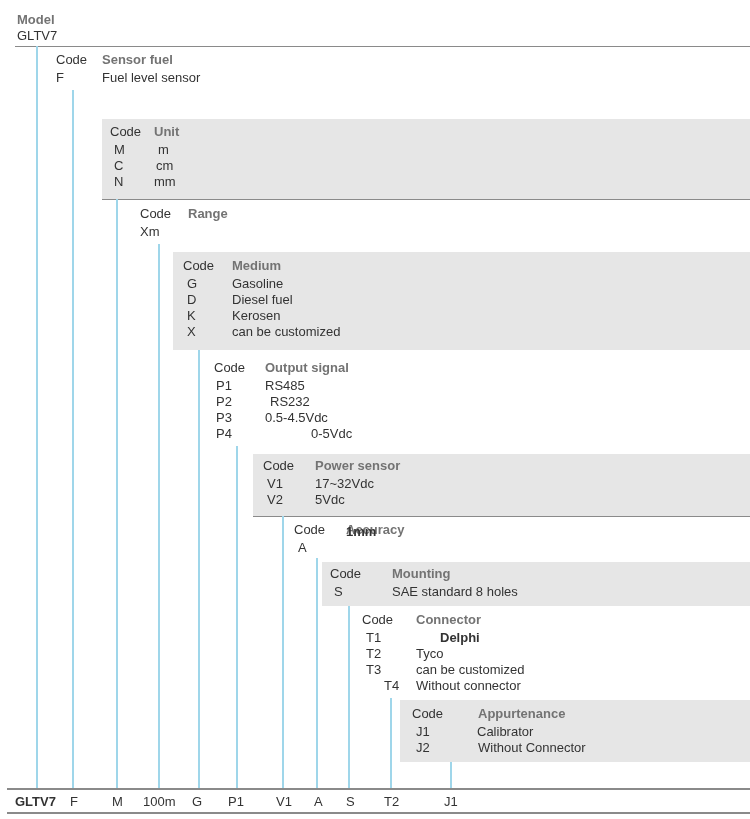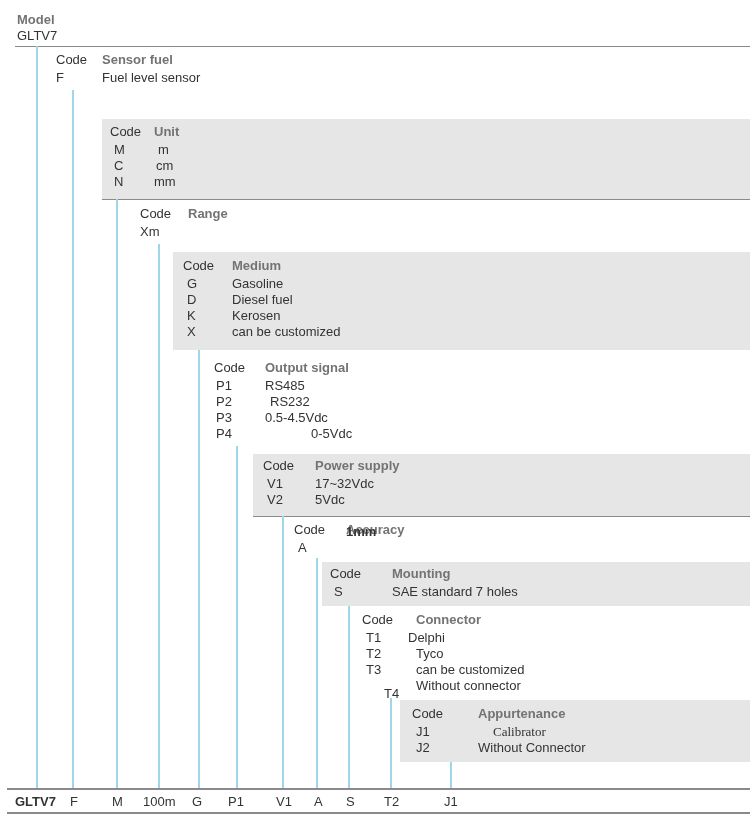--- a/index.html
+++ b/index.html
@@ -92,51 +92,51 @@
   <div class="lbl" style="left:216px; top:378px;">P1</div>
   <div class="lbl" style="left:265px; top:378px;">RS485</div>
   <div class="lbl" style="left:216px; top:394px;">P2</div>
   <div class="lbl" style="left:270px; top:394px;">RS232</div>
   <div class="lbl" style="left:216px; top:410px;">P3</div>
   <div class="lbl" style="left:265px; top:410px;">0.5-4.5Vdc</div>
   <div class="lbl" style="left:216px; top:426px;">P4</div>
   <div class="lbl" style="left:265px; top:426px;margin-left:46px;">0-5Vdc</div>
 
   <div class="lbl" style="left:263px; top:458px;">Code</div>
-  <div class="lbl hdr" style="left:315px; top:458px;">Power supply</div>
+  <div class="lbl hdr" style="left:315px; top:458px;">Power sensor</div>
   <div class="lbl" style="left:267px; top:476px;">V1</div>
   <div class="lbl" style="left:315px; top:476px;">17~32Vdc</div>
   <div class="lbl" style="left:267px; top:492px;">V2</div>
   <div class="lbl" style="left:315px; top:492px;">5Vdc</div>
 
   <div class="lbl" style="left:294px; top:522px;">Code</div>
   <div class="lbl hdr" style="left:346px; top:522px;">Accuracy</div>
   <div class="lbl" style="left:298px; top:540px;">A</div>
   <div class="lbl" style="left:346px; top:524px;font-weight:bold;">1mm</div>
 
   <div class="lbl" style="left:330px; top:566px;">Code</div>
   <div class="lbl hdr" style="left:392px; top:566px;">Mounting</div>
   <div class="lbl" style="left:334px; top:584px;">S</div>
-  <div class="lbl" style="left:392px; top:584px;">SAE standard 7 holes</div>
+  <div class="lbl" style="left:392px; top:584px;">SAE standard 8 holes</div>
 
   <div class="lbl" style="left:362px; top:612px;">Code</div>
   <div class="lbl hdr" style="left:416px; top:612px;">Connector</div>
   <div class="lbl" style="left:366px; top:630px;">T1</div>
-  <div class="lbl" style="left:408px; top:630px;">Delphi</div>
+  <div class="lbl" style="left:440px; top:630px;font-weight:bold;">Delphi</div>
   <div class="lbl" style="left:366px; top:646px;">T2</div>
   <div class="lbl" style="left:416px; top:646px;">Tyco</div>
   <div class="lbl" style="left:366px; top:662px;">T3</div>
   <div class="lbl" style="left:416px; top:662px;">can be customized</div>
-  <div class="lbl" style="left:384px; top:678px;margin-top:8px;">T4</div>
+  <div class="lbl" style="left:384px; top:678px;">T4</div>
   <div class="lbl" style="left:416px; top:678px;">Without connector</div>
 
   <div class="lbl" style="left:412px; top:706px;">Code</div>
   <div class="lbl hdr" style="left:478px; top:706px;">Appurtenance</div>
   <div class="lbl" style="left:416px; top:724px;">J1</div>
-  <div class="lbl" style="left:493px; top:724px;font-family:Liberation Serif, serif;">Calibrator</div>
+  <div class="lbl" style="left:477px; top:724px;">Calibrator</div>
   <div class="lbl" style="left:416px; top:740px;">J2</div>
   <div class="lbl" style="left:478px; top:740px;">Without  Connector</div>
 
   <div class="vline" style="left:36px;  top:46px;  height:742px;"></div>
   <div class="vline" style="left:72px;  top:90px;  height:698px;"></div>
   <div class="vline" style="left:116px; top:199px; height:589px;"></div>
   <div class="vline" style="left:158px; top:244px; height:544px;"></div>
   <div class="vline" style="left:198px; top:350px; height:438px;"></div>
   <div class="vline" style="left:236px; top:446px; height:342px;"></div>
   <div class="vline" style="left:282px; top:516px; height:272px;"></div>

